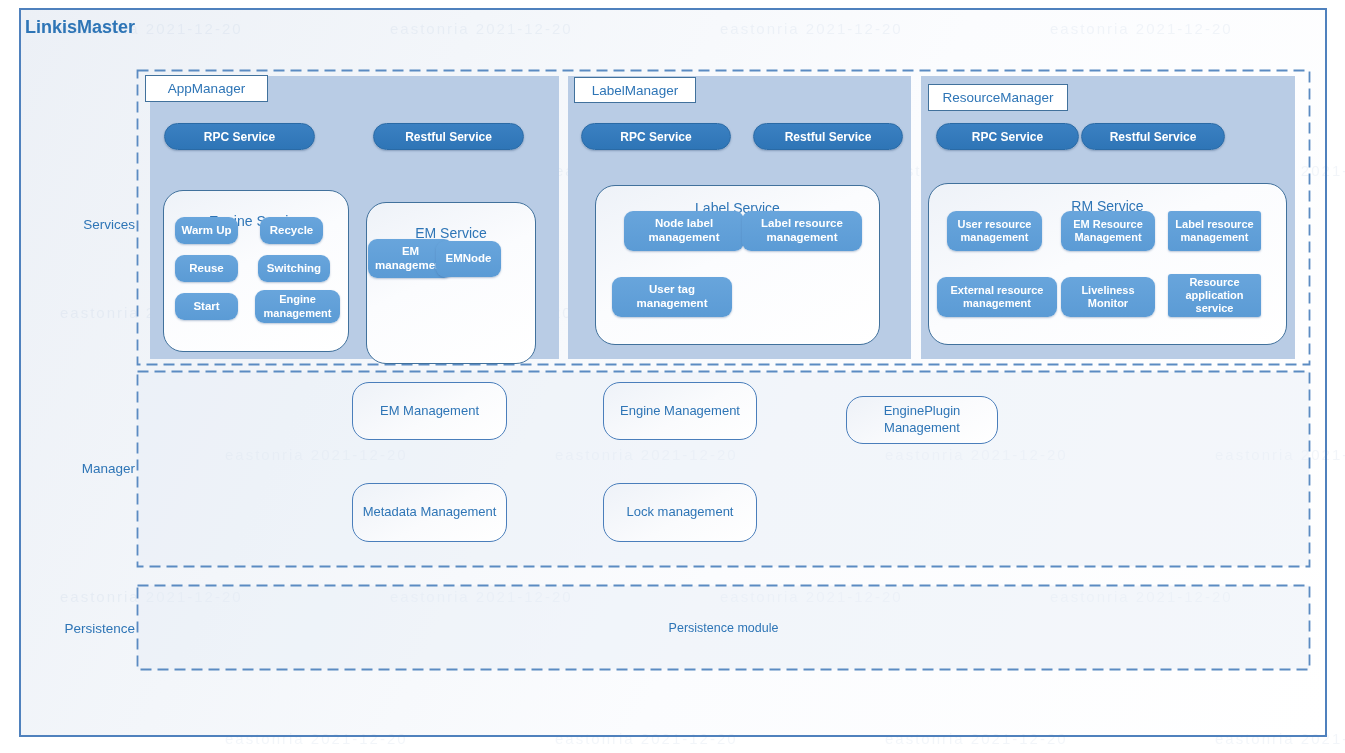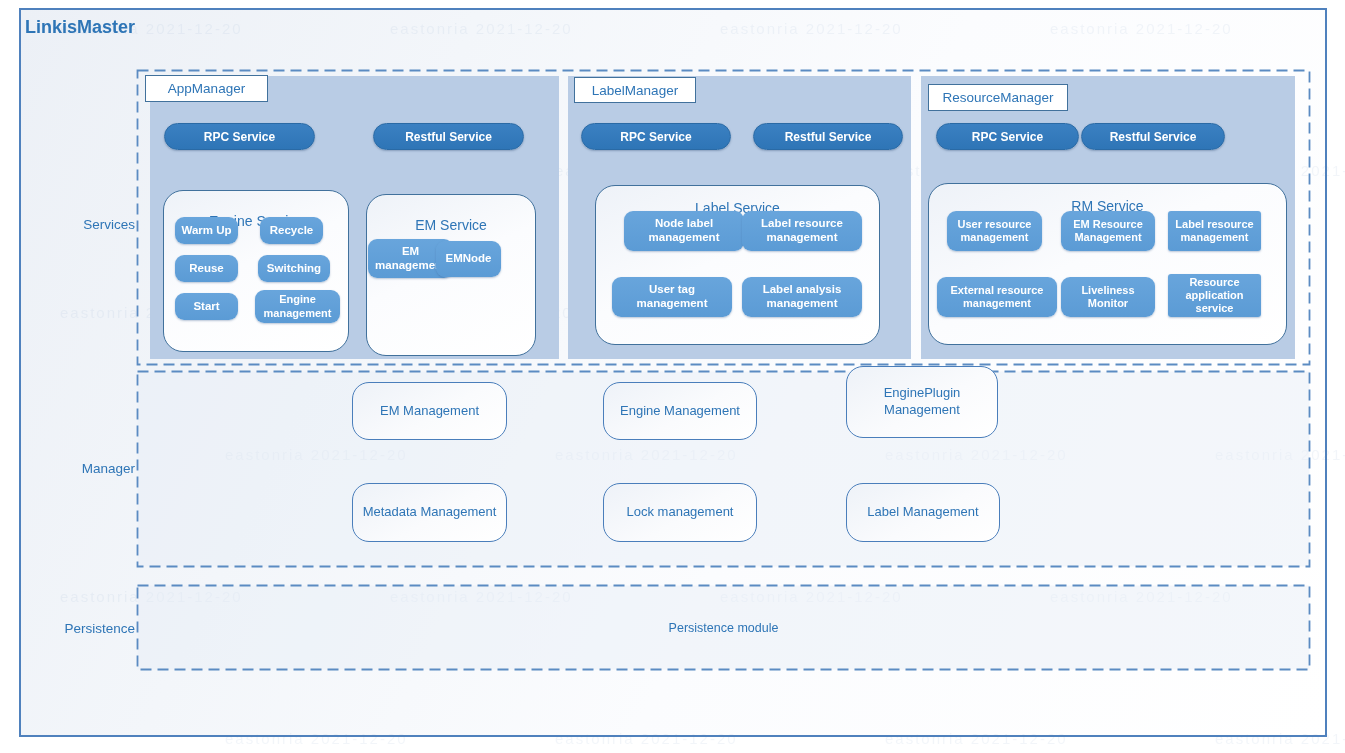--- a/index.html
+++ b/index.html
@@ -126,45 +126,43 @@
   <div class="svcbox" style="left:163px;top:190px;width:184px;height:160px">
     <div class="svctitle">Engine Service</div>
   </div>
   <div class="btn" style="left:175px;top:217px;width:63px;height:27px">Warm Up</div>
   <div class="btn" style="left:260px;top:217px;width:63px;height:27px">Recycle</div>
   <div class="btn" style="left:175px;top:255px;width:63px;height:27px">Reuse</div>
   <div class="btn" style="left:258px;top:255px;width:72px;height:27px">Switching</div>
   <div class="btn" style="left:175px;top:293px;width:63px;height:27px">Start</div>
   <div class="btn small" style="left:255px;top:290px;width:85px;height:33px">Engine management</div>
 
-  <div class="svcbox" style="left:366px;top:194px;width:168px;height:160px">
+  <div class="svcbox" style="left:366px;top:202px;width:168px;height:160px">
     <div class="svctitle">EM Service</div>
   </div>
   <div class="btn" style="left:368px;top:239px;width:85px;height:39px">EM management</div>
   <div class="btn" style="left:436px;top:241px;width:65px;height:36px">EMNode</div>
 
   <div class="svcbox" style="left:595px;top:185px;width:283px;height:158px">
     <div class="svctitle" style="padding-top:14px">Label Service</div>
   </div>
   <div class="btn" style="left:624px;top:211px;width:120px;height:40px">Node label management</div>
   <div class="btn" style="left:742px;top:211px;width:120px;height:40px">Label resource management</div>
   <div class="btn" style="left:612px;top:277px;width:120px;height:40px">User tag management</div>
-  <div class="btn" style="left:742px;top:277px;width:120px;height:40px">Label analysis management</div>
 
   <div class="svcbox" style="left:928px;top:183px;width:357px;height:160px">
     <div class="svctitle" style="padding-top:14px">RM Service</div>
   </div>
   <div class="btn small" style="left:947px;top:211px;width:95px;height:40px">User resource management</div>
   <div class="btn small" style="left:1061px;top:211px;width:94px;height:40px">EM Resource Management</div>
   <div class="btn small sq" style="left:1168px;top:211px;width:93px;height:40px">Label resource management</div>
   <div class="btn small" style="left:937px;top:277px;width:120px;height:40px">External resource management</div>
   <div class="btn small" style="left:1061px;top:277px;width:94px;height:40px">Liveliness Monitor</div>
   <div class="btn small sq" style="left:1168px;top:274px;width:93px;height:43px">Resource application service</div>
 
   <div class="mbox" style="left:352px;top:382px;width:153px;height:56px">EM Management</div>
   <div class="mbox" style="left:603px;top:382px;width:152px;height:56px">Engine Management</div>
-  <div class="mbox" style="left:846px;top:366px;width:152px;height:72px;padding:12px 22px;box-sizing:border-box">EnginePlugin Management</div>
+  <div class="mbox" style="left:846px;top:396px;width:152px;height:48px;padding:12px 22px;box-sizing:border-box">EnginePlugin Management</div>
   <div class="mbox" style="left:603px;top:483px;width:152px;height:57px">Lock management</div>
   <div class="mbox" style="left:352px;top:483px;width:153px;height:57px">Metadata Management</div>
-  <div class="mbox" style="left:846px;top:483px;width:152px;height:57px">Label Management</div>
 
   <div class="pers-module">Persistence module</div>
 </div>
 
 </body></html>

